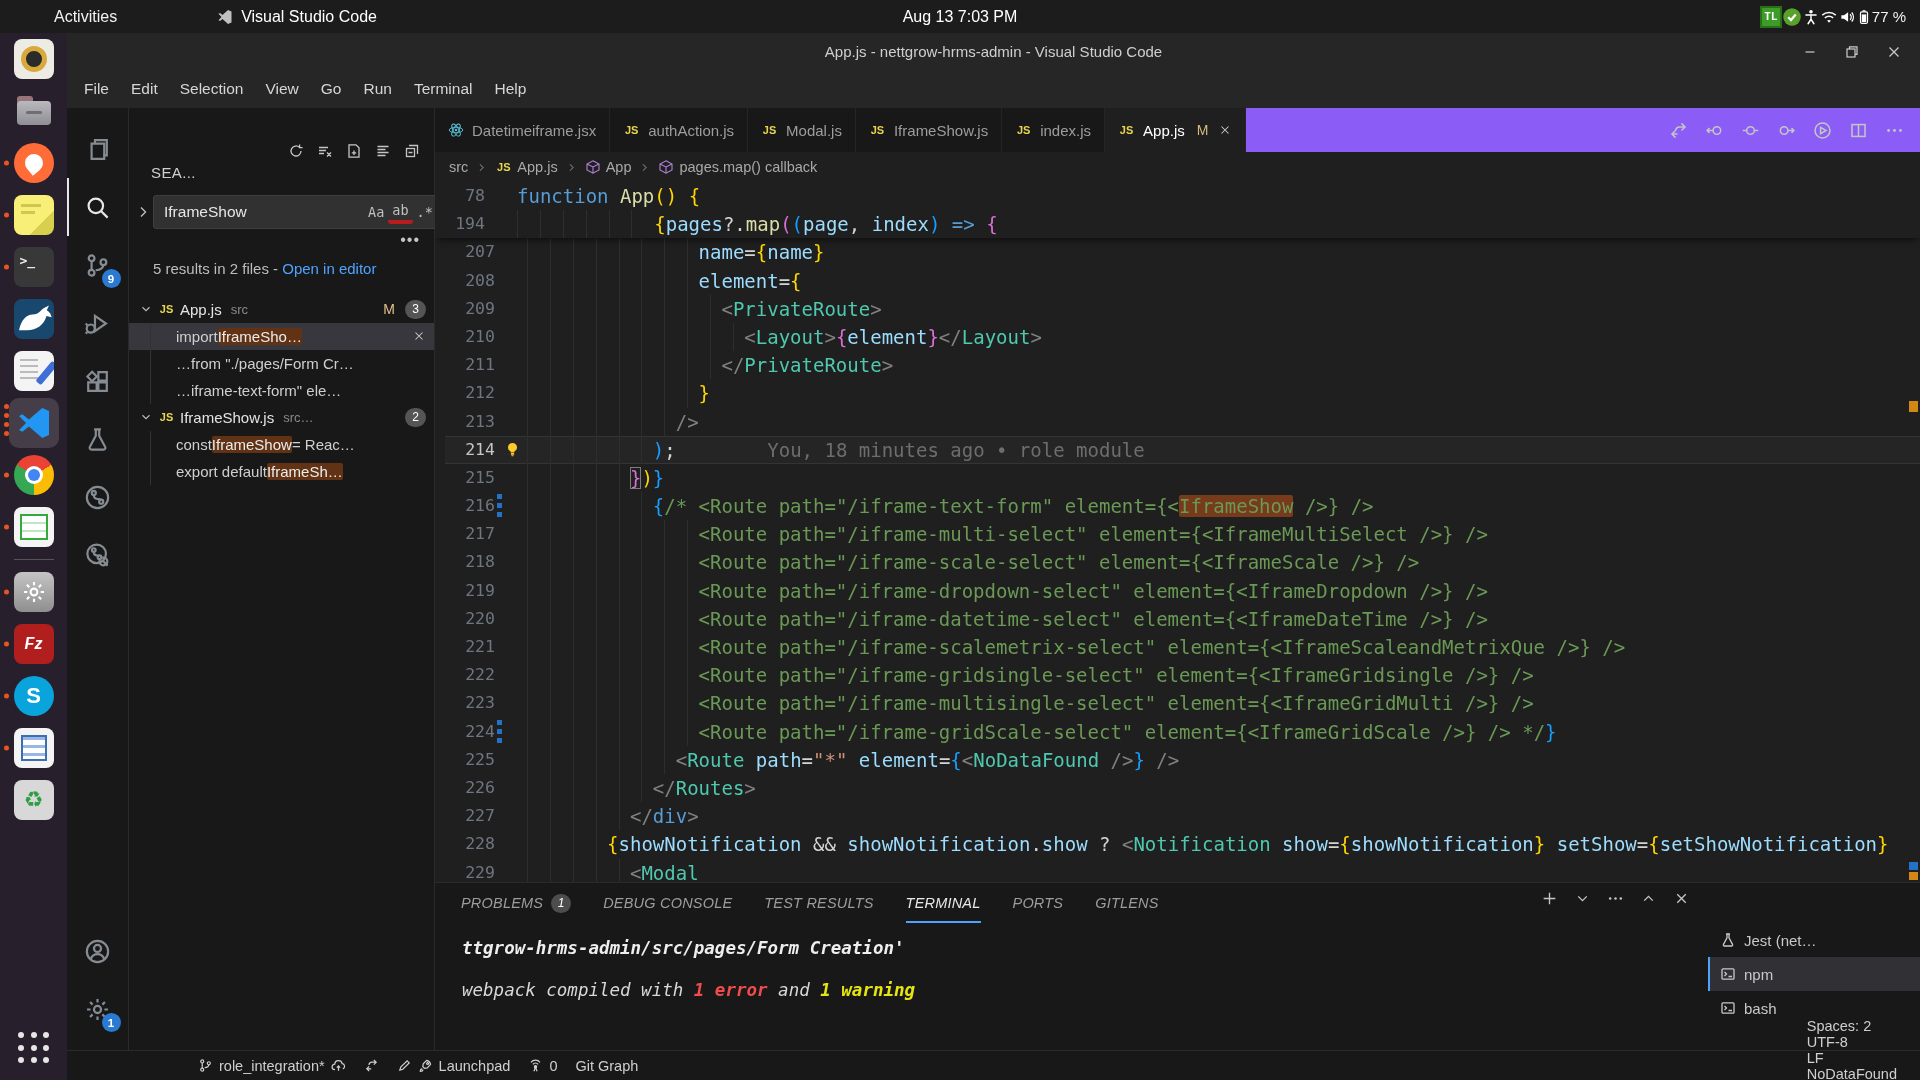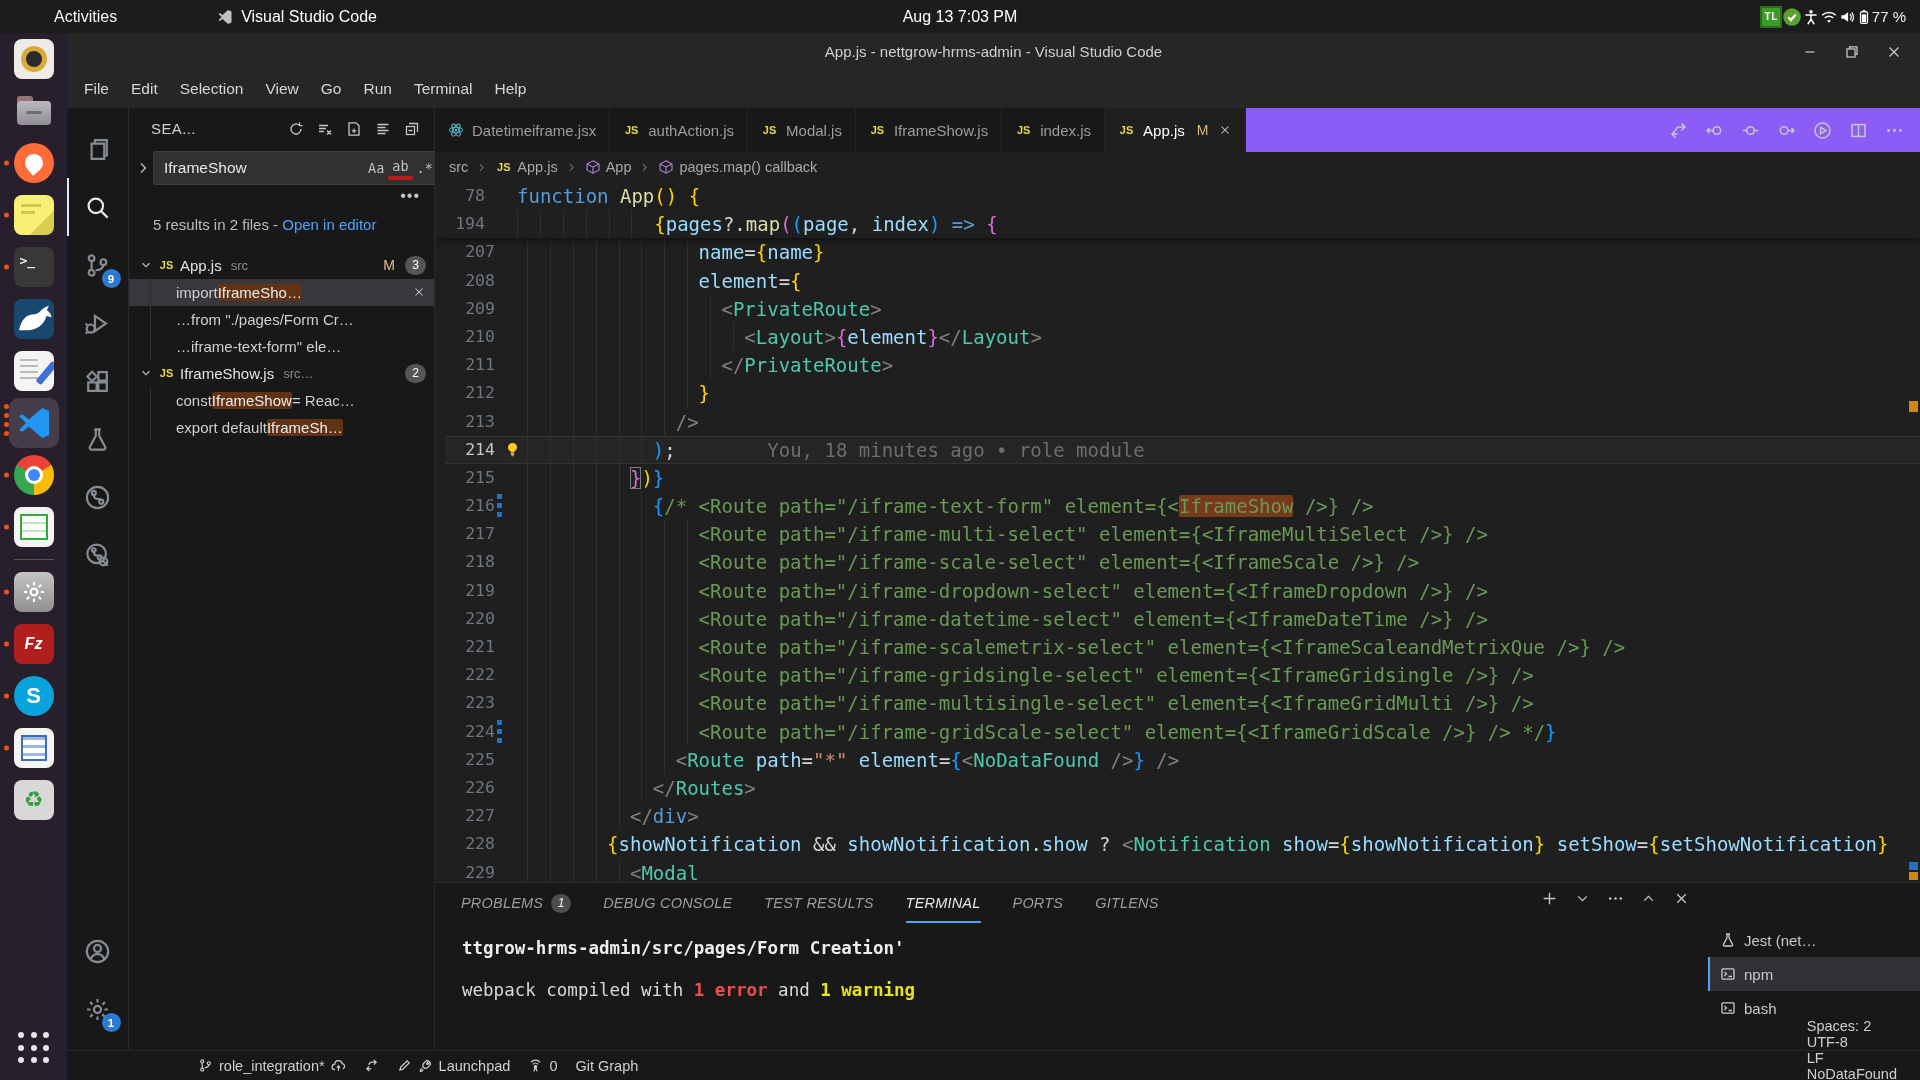--- a/index.html
+++ b/index.html
@@ -57,21 +57,21 @@
   #activitybar { left:67px; top:108px; width:62px; height:942px; background:#181818; border-right:1px solid #2a2a2a; display:flex; flex-direction:column; align-items:center; padding:12px 0; }
   .ab-item { position:relative; width:62px; height:58px; display:flex; align-items:center; justify-content:center; color:#868c93; }
   .ab-item .icn { width:27px; height:27px; }
   .ab-item.active { color:#e7e7e7; box-shadow:inset 2px 0 0 #e7e7e7; }
   .ab-badge { position:absolute; right:8px; bottom:6px; min-width:19px; height:19px; border-radius:10px; background:#2a7ad1; color:#fff; font-size:11.5px; font-weight:bold; display:flex; align-items:center; justify-content:center; padding:0 4px; }
   #ab-bottom { margin-top:auto; display:flex; flex-direction:column; align-items:center; }
 
   
   #sidebar { left:129px; top:108px; width:306px; height:942px; background:#181818; border-right:1px solid #2a2a2a; font-size:15px; }
   #sb-head { display:flex; align-items:center; padding:12px 14px 4px 22px; color:#cfcfcf; }
-  #sb-head .title { letter-spacing:.4px; }
+  #sb-head .title { letter-spacing:.4px;margin-top:44px; }
   #sb-actions { margin-left:auto; display:flex; gap:13px; color:#c5c5c5; }
   #sb-searchrow { display:flex; align-items:center; margin:10px 8px 0 4px; }
   #sb-chevron { width:16px; color:#bbb; margin:0 2px; }
   #sb-input-wrap { flex:1; height:34px; background:#313131; border:1px solid #3e3e3e; border-radius:3px; display:flex; align-items:center; padding:0 4px 0 10px; }
   #sb-input { flex:1; background:transparent; border:none; outline:none; color:#e6e6e6; font-size:15.5px; font-family:"Liberation Sans",sans-serif; min-width:0; }
   .sb-toggle { color:#c0c0c0; font-size:13.5px; padding:2px 4px; border-radius:3px; font-family:"DejaVu Sans Mono",monospace; }
   .sb-toggle.ww { border-bottom:4px solid #b91c1c; }
   #sb-more { text-align:right; padding:2px 14px 0 0; color:#c5c5c5; font-size:16px; letter-spacing:1px; }
   #sb-summary { padding:8px 26px 10px 24px; color:#bdbdbd; line-height:1.65; width:300px; }
   #sb-summary a { color:#4fa3ff; text-decoration:none; }
@@ -125,21 +125,21 @@
 
   
   #panel { left:435px; top:882px; width:1485px; height:168px; background:#181818; border-top:1px solid #2a2a2a; }
   #panel-tabs { display:flex; align-items:center; gap:32px; height:40px; padding-left:26px; font-size:14.5px; color:#9d9d9d; letter-spacing:.2px;font-style:italic; }
   .ptab { display:flex; align-items:center; gap:8px; height:100%; }
   .ptab.active { color:#e8e8e8; box-shadow:inset 0 -2px 0 #4fa3ff; }
   .pbadge { background:#4d4d4d; color:#fff; border-radius:10px; min-width:20px; height:19px; font-size:12px; display:flex; align-items:center; justify-content:center; }
   #panel-actions { position:absolute; right:230px; top:890px; display:flex; gap:16px; color:#c5c5c5; z-index:6; }
   #panel-actions .icn { width:17px; height:17px; }
   #term-out { position:absolute; left:462px; top:938px; width:1230px; font-family:"DejaVu Sans Mono",monospace; font-size:17.5px; color:#d8d8d8; z-index:6; }
-  #term-out .tline { margin-bottom:22px; white-space:pre; }
+  #term-out .tline { margin-bottom:22px; white-space:pre;font-style:italic; }
   .strong { font-weight:bold; color:#eee; }
   .error { color:#f14c4c; font-weight:bold; }
   .warning { color:#e5e510; font-weight:bold; }
   #term-list { position:absolute; right:0; top:40px; width:212px; }
   .term-item { display:flex; align-items:center; gap:8px; height:34px; padding-left:12px; color:#c9c9c9; font-size:15px; }
   .term-item.selected { background:#313135; box-shadow:inset 2px 0 0 #4fa3ff; }
 
   
   #statusbar { left:67px; top:1050px; width:1853px; height:30px; background:#181818; border-top:1px solid #2a2a2a; display:flex; align-items:center; font-size:14.5px; color:#cfcfcf; padding:0 14px 0 122px; }
   .st-item { display:flex; align-items:center; gap:6px; padding:0 9px; height:100%; white-space:nowrap; }

